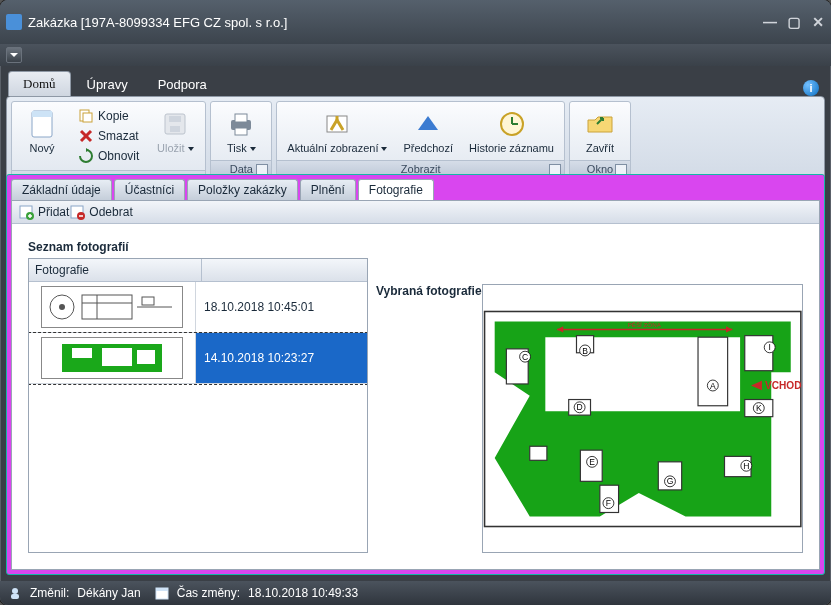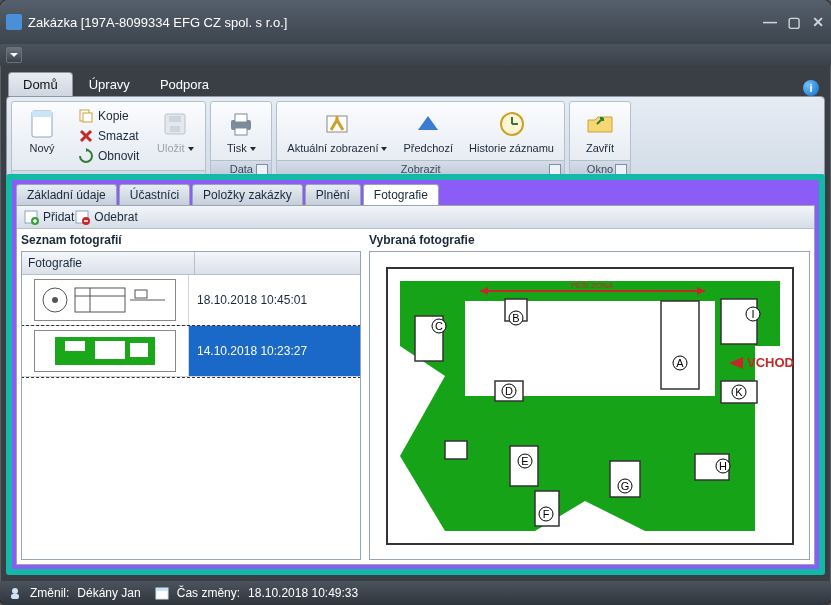--- a/index.html
+++ b/index.html
@@ -90,20 +90,21 @@
     color: #fff;
     cursor: pointer;
     border-radius: 4px 4px 0 0;
     font-size: 13px;
   }
   .menu-tab.active {
     background: linear-gradient(to bottom, #e8ecf2, #cfd6e0);
     color: #111;
     border: 1px solid #8e98a5;
     border-bottom: none;
+    font-family: Liberation Serif, serif;
   }
   .info-bubble {
     margin-left: auto;
     width: 16px; height: 16px;
     border-radius: 50%;
     background: radial-gradient(circle at 30% 30%, #74c0ff, #0a6fc2);
     color: #fff;
     font-weight: bold;
     font-size: 11px;
     display:flex;align-items:center;justify-content:center;
@@ -196,22 +197,22 @@
     white-space: nowrap;
   }
   .small-btn .si {
     width:16px;height:16px;margin-right:4px;display:inline-block;
   }
   .disabled { color:#9aa3af; }
   
   .lower {
     position: absolute;
     left: 6px; right: 6px; top: 174px; bottom: 30px;
-    background: #8b5cf6;
-    border: 6px solid #14b8a6;
+    background: #d946ef;
+    border: 1px solid #14b8a6;
     border-radius: 3px;
     display:flex;flex-direction:column;
   }
   .view-tabs {
     display:flex;
     padding: 4px 4px 0 4px;
     gap: 2px;
   }
   .view-tab {
     padding: 3px 10px;
@@ -243,32 +244,33 @@
   .tb-btn {
     display:flex;align-items:center;gap:4px;
     cursor:pointer;
     color:#1a2a3a;
     font-size:12px;
   }
   .splitter {
     flex:1;
     display:flex;
     overflow:hidden;
-    padding:4px;
+    padding:16px;
     gap:8px;
   }
   .pane-left {
     width: 340px;
     display:flex;flex-direction:column;
     overflow:hidden;
   }
   .pane-right {
     flex:1;
-    display:flex;flex-direction:column;
+    display:flex;flex-direction:row;
     overflow:hidden;
+    margin-top:44px;
   }
   .pane-title {
     font-weight:bold;
     color:#1a2a3a;
     margin-bottom:4px;
     font-size:12px;
   }
   .grid {
     border:1px solid #99a5b4;
     flex:1;

